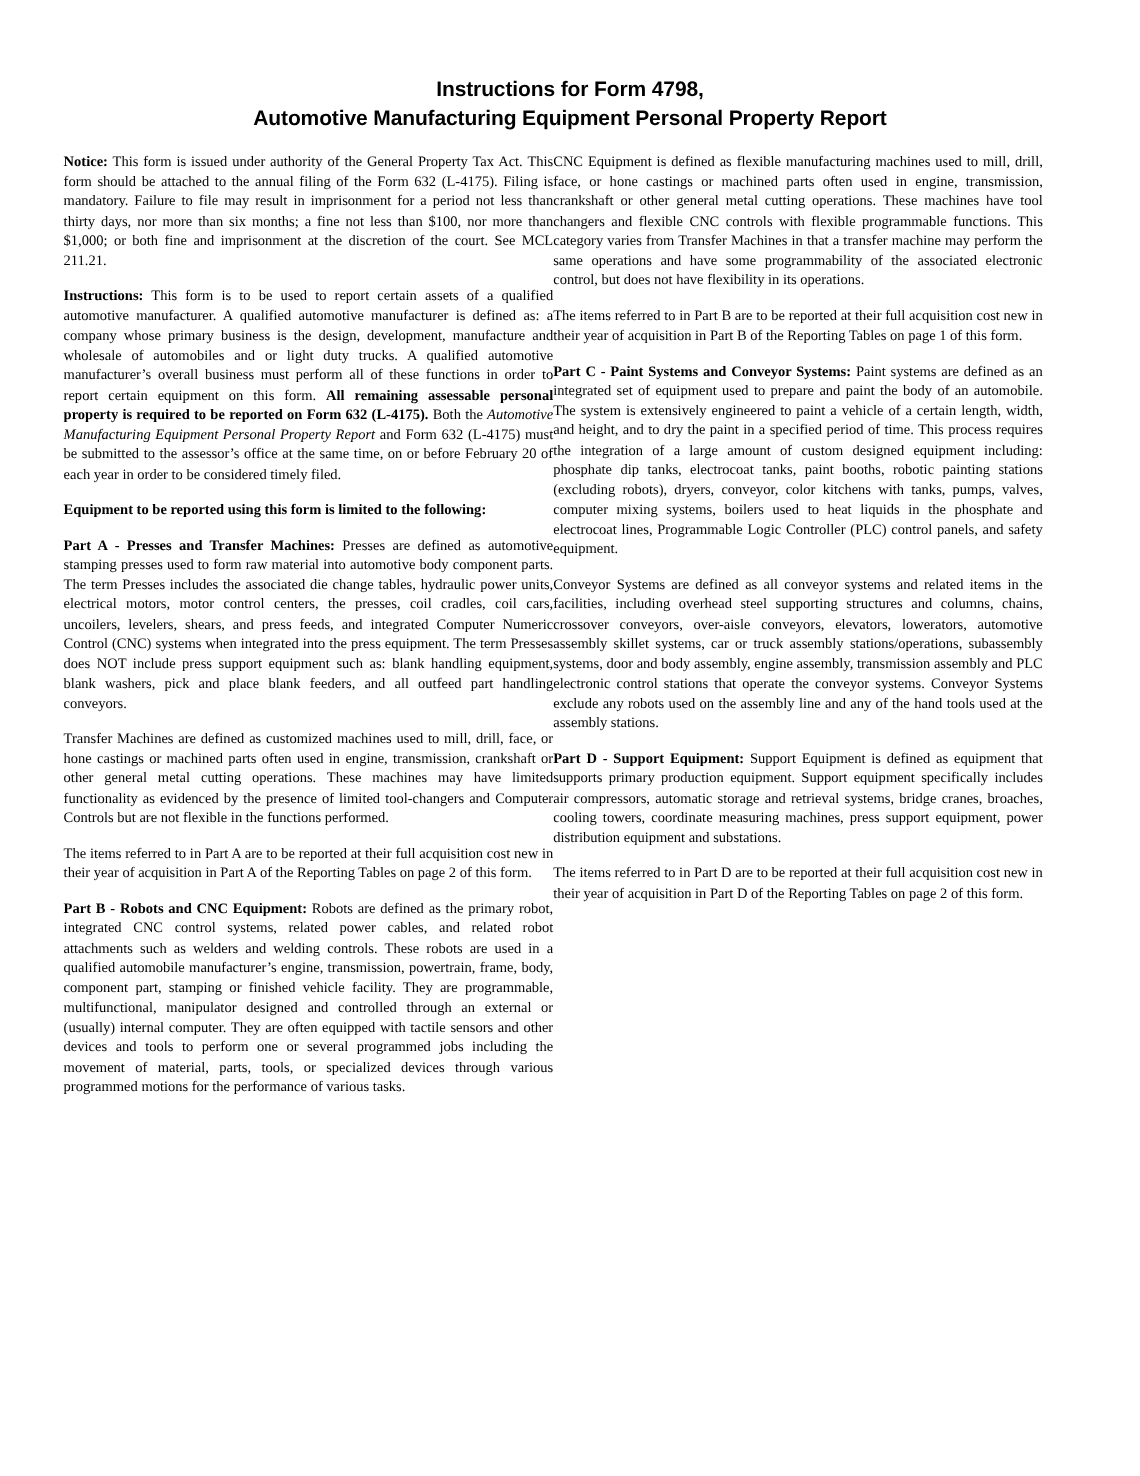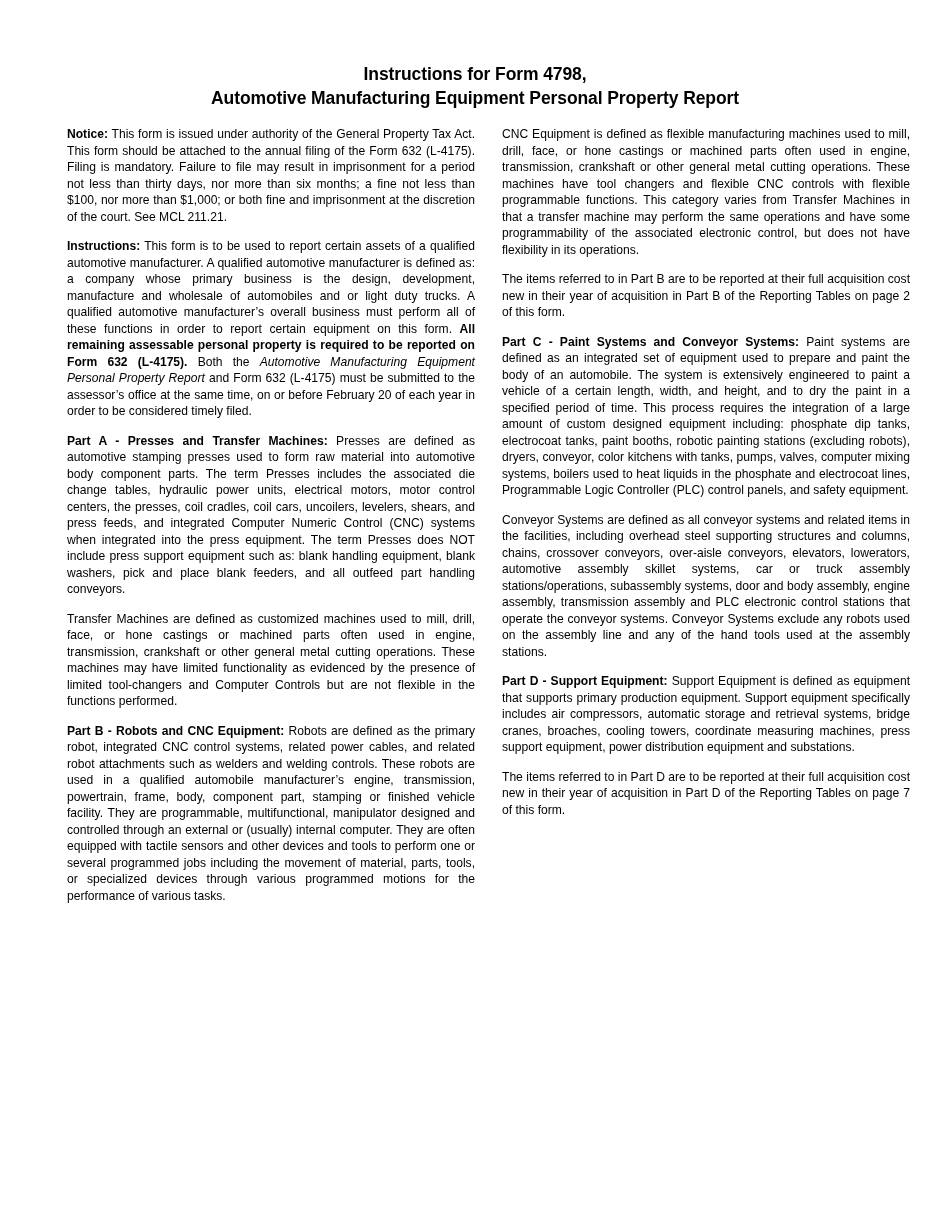--- a/index.html
+++ b/index.html
@@ -25,26 +25,26 @@
     text-align: center;
   }
   .title-line {
     font-size: 17.5px;
     font-weight: bold;
     line-height: 24px;
     letter-spacing: -0.1px;
   }
   .columns {
     position: absolute;
-    left: 67px;
+    left: 53px;
     top: 126px;
     width: 844px;
     display: flex;
     flex-direction: row;
-    gap: 27px;
+    font-family: Liberation Serif, serif;
   }
   .col {
     width: 408px;
     flex: 0 0 408px;
   }
   p.para {
     margin: 0 0 13px 0;
     font-size: 12.1px;
     line-height: 16.5px;
     text-align: justify;
@@ -67,43 +67,45 @@
   </div>
 
   <div class="columns">
 
     <div class="col">
 
       <p class="para"><b>Notice:</b><span> This form is issued under authority of the General Property Tax Act. This form should be attached to the annual filing of the Form 632 (L-4175).  Filing is mandatory. Failure to file may result in imprisonment for a period not less than thirty days, nor more than six months; a fine not less than $100, nor more than $1,000; or both fine and imprisonment at the discretion of the court. See MCL 211.21.</span></p>
 
       <p class="para"><b>Instructions:</b><span>  This form is to be used to report certain assets of a qualified automotive manufacturer.  A qualified automotive manufacturer is defined as:  a company whose primary business is the design, development, manufacture and wholesale of automobiles and or light duty trucks.  A qualified automotive manufacturer’s overall business must perform all of these functions in order to report certain equipment on this form.  </span><b>All remaining assessable personal property is required to be reported on Form 632 (L-4175).</b><span> Both the </span><i>Automotive Manufacturing Equipment Personal Property Report</i><span> and Form 632 (L-4175) must be submitted to the assessor’s office at the same time, on or before February 20 of each year in order to be considered timely filed.</span></p>
 
+      <p class="para"><b>Equipment to be reported using this form is limited to the following:</b></p>
 
       <p class="para"><b>Part A - Presses and Transfer Machines:</b><span> Presses are defined as automotive stamping presses used to form raw material into automotive body component parts. The term Presses includes the associated die change tables, hydraulic power units, electrical motors, motor control centers, the presses, coil cradles, coil cars, uncoilers, levelers, shears, and press feeds, and integrated Computer Numeric Control (CNC) systems when integrated into the press equipment.  The term Presses does NOT include press support equipment such as: blank handling equipment, blank washers, pick and place blank feeders, and all outfeed part handling conveyors.</span></p>
 
       <p class="para">Transfer Machines are defined as customized machines used to mill, drill, face, or hone castings or machined parts often used in engine, transmission, crankshaft or other general metal cutting operations. These machines may have limited functionality as evidenced by the presence of limited tool-changers and Computer Controls but are not flexible in the functions performed.</p>
 
+      <p class="para">The items referred to in Part A are to be reported at their full acquisition cost new in their year of acquisition in Part A of the Reporting Tables on page 2 of this form.</p>
 
       <p class="para"><b>Part B - Robots and CNC Equipment:</b><span>  Robots are defined as the primary robot, integrated CNC control systems, related power cables, and related robot attachments such as welders and welding controls.  These robots are used in a qualified automobile manufacturer’s engine, transmission, powertrain, frame, body, component part, stamping or finished vehicle facility. They are programmable, multifunctional, manipulator designed and controlled through an external or (usually) internal computer. They are often equipped with tactile sensors and other devices and tools to perform one or several programmed jobs including the movement of material, parts, tools, or specialized devices through various programmed motions for the performance of various tasks.</span></p>
 
     </div>
 
     <div class="col">
 
       <p class="para">CNC Equipment is defined as flexible manufacturing machines used to mill, drill, face, or hone castings or machined parts often used in engine, transmission, crankshaft or other general metal cutting operations. These machines have tool changers and flexible CNC controls with flexible programmable functions.  This category varies from Transfer Machines in that a transfer machine may perform the same operations and have some programmability of the associated electronic control, but does not have flexibility in its operations.</p>
 
-      <p class="para">The items referred to in Part B are to be reported at their full acquisition cost new in their year of acquisition in Part B of the Reporting Tables on page 2 of this form.</p>
+      <p class="para">The items referred to in Part B are to be reported at their full acquisition cost new in their year of acquisition in Part B of the Reporting Tables on page 1 of this form.</p>
 
       <p class="para"><b>Part C - Paint Systems and Conveyor Systems:</b><span> Paint systems are defined as an integrated set of equipment used to prepare and paint the body of an automobile. The system is extensively engineered to paint a vehicle of a certain length, width, and height, and to dry the paint in a specified period of time. This process requires the integration of a large amount of custom designed equipment including: phosphate dip tanks, electrocoat tanks, paint booths, robotic painting stations (excluding robots), dryers, conveyor, color kitchens with tanks, pumps, valves, computer mixing systems, boilers used to heat liquids in the phosphate and electrocoat lines, Programmable Logic Controller (PLC) control panels, and safety equipment.</span></p>
 
       <p class="para nojust">Conveyor Systems are defined as all conveyor systems and related items in the facilities, including overhead steel supporting structures and columns, chains, crossover conveyors, over-aisle conveyors, elevators, lowerators, automotive assembly skillet systems, car or truck assembly stations/operations, subassembly systems, door and body assembly, engine assembly, transmission assembly and PLC electronic control stations that operate the conveyor systems. Conveyor Systems exclude any robots used on the assembly line and any of the hand tools used at the assembly stations.</p>
 
 
       <p class="para"><b>Part D - Support Equipment:</b><span> Support Equipment is defined as equipment that supports primary production equipment.  Support equipment specifically includes air compressors, automatic storage and retrieval systems, bridge cranes, broaches, cooling towers, coordinate measuring machines, press support equipment, power distribution equipment and substations.</span></p>
 
 
-      <p class="para">The items referred to in Part D are to be reported at their full acquisition cost new in their year of acquisition in Part D of the Reporting Tables on page 7 of this form.</p>
+      <p class="para">The items referred to in Part D are to be reported at their full acquisition cost new in their year of acquisition in Part D of the Reporting Tables on page 2 of this form.</p>
 
     </div>
 
   </div>
 
 </div>
 
 </body></html>

